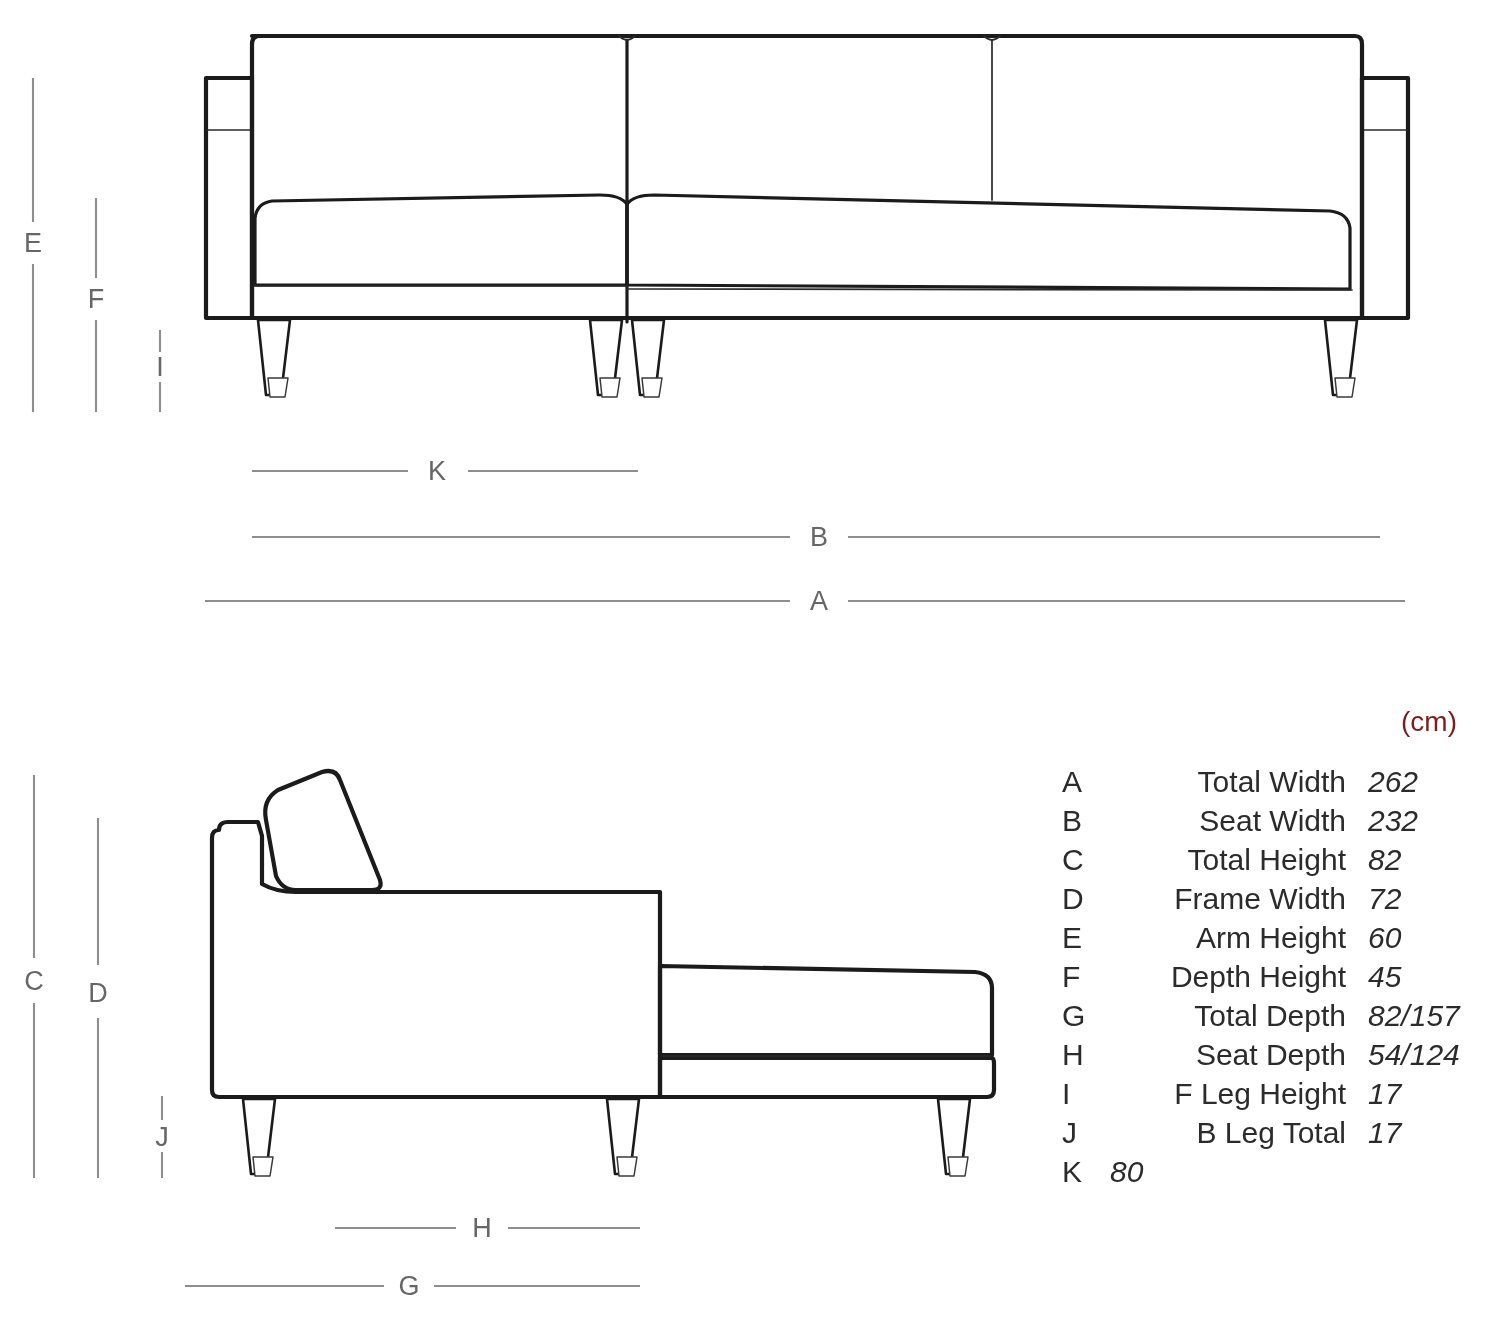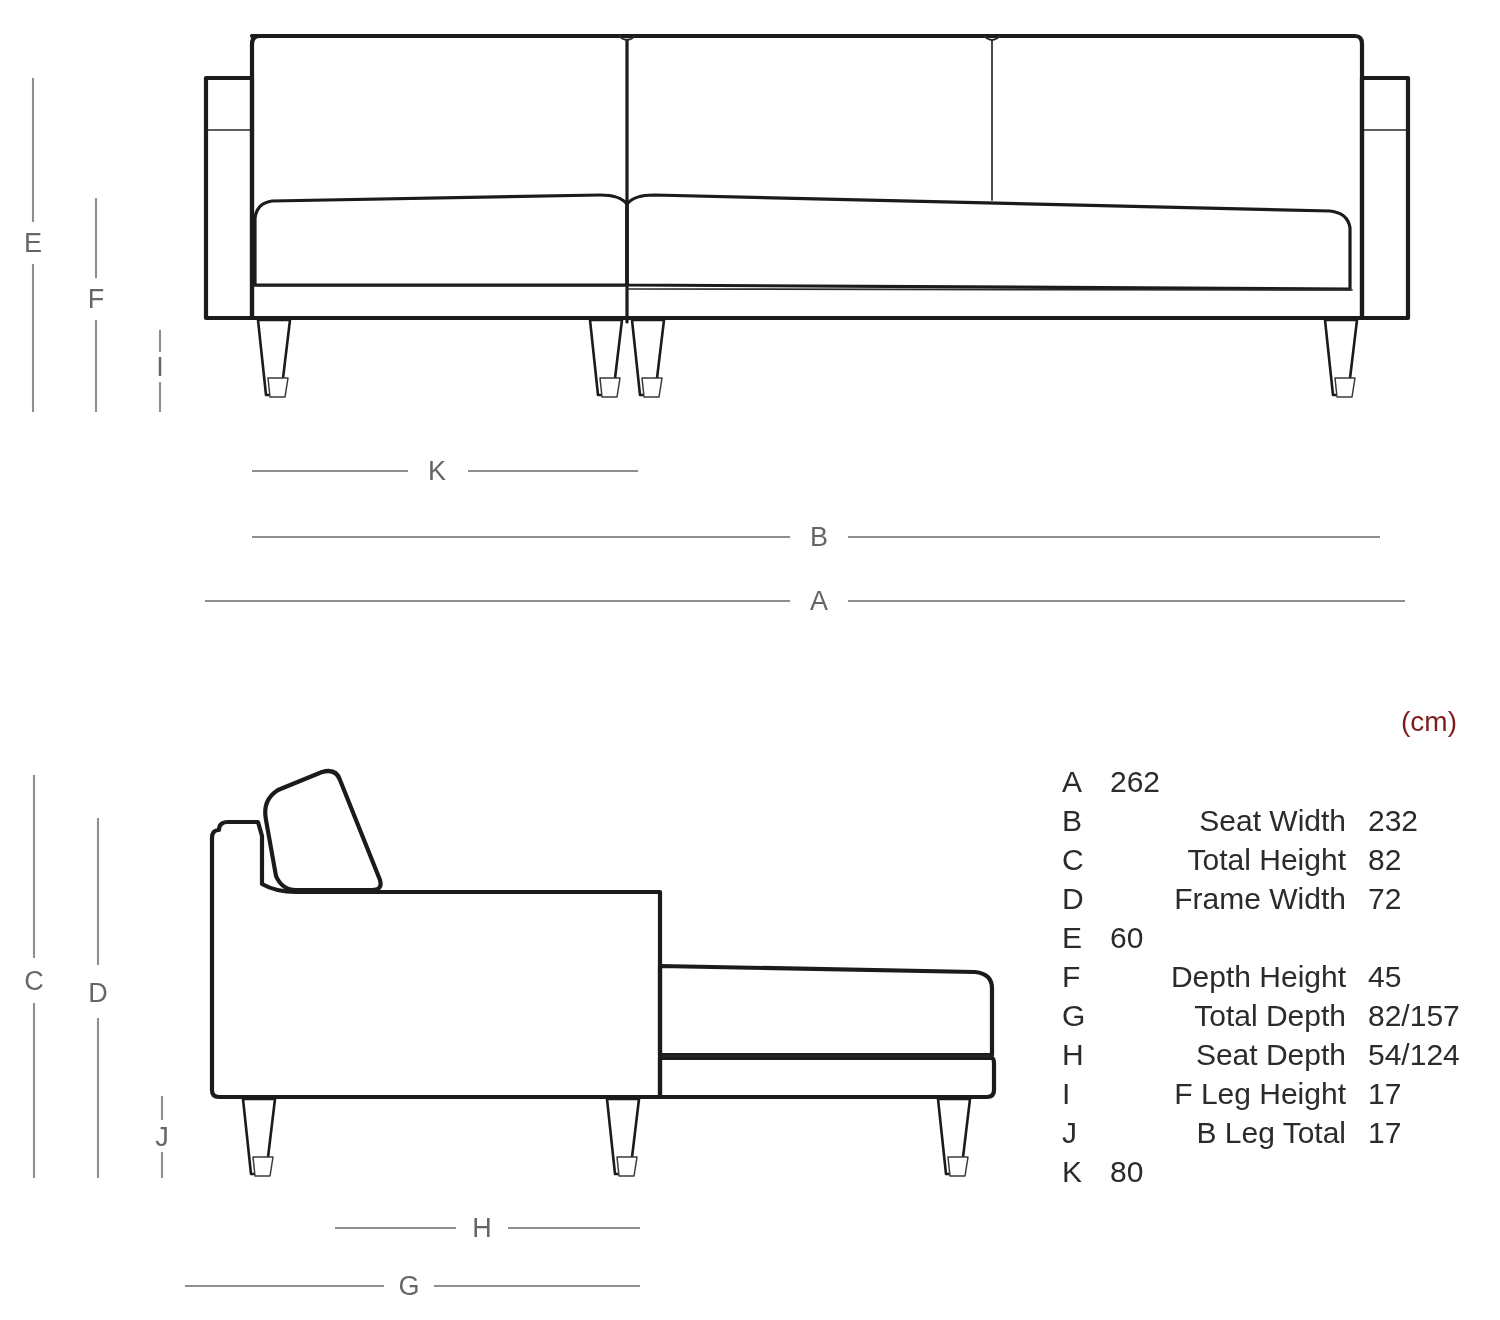--- a/index.html
+++ b/index.html
@@ -122,20 +122,21 @@
     font-size: 30px;
     color: #2b2b2b;
     text-align: right;
   }
   .lg-value {
     flex: 1 1 auto;
     font-size: 30px;
     color: #2b2b2b;
     text-align: left;
     padding-left: 22px;
+    font-style: italic;
   }
 </style>
 </head>
 <body>
 
 <div id="stage">
 
   <svg id="drawing" viewBox="0 0 1500 1320" xmlns="http://www.w3.org/2000/svg">
 
     <g>
@@ -296,39 +297,41 @@
   <div class="dimlabel" style="left:162px; top:1137px;">J</div>
 
   <div class="dimlabel" style="left:482px; top:1228px;">H</div>
   <div class="dimlabel" style="left:409px; top:1286px;">G</div>
 
   <div id="legend">
     <div id="unit-label">(cm)</div>
     <div id="legend-rows">
         <div class="legend-row">
           <div class="lg-key">A</div>
+          <div class="lg-name">Total Width</div>
           <div class="lg-value">262</div>
         </div>
         <div class="legend-row">
           <div class="lg-key">B</div>
           <div class="lg-name">Seat Width</div>
           <div class="lg-value">232</div>
         </div>
         <div class="legend-row">
           <div class="lg-key">C</div>
           <div class="lg-name">Total Height</div>
           <div class="lg-value">82</div>
         </div>
         <div class="legend-row">
           <div class="lg-key">D</div>
           <div class="lg-name">Frame Width</div>
           <div class="lg-value">72</div>
         </div>
         <div class="legend-row">
           <div class="lg-key">E</div>
+          <div class="lg-name">Arm Height</div>
           <div class="lg-value">60</div>
         </div>
         <div class="legend-row">
           <div class="lg-key">F</div>
           <div class="lg-name">Depth Height</div>
           <div class="lg-value">45</div>
         </div>
         <div class="legend-row">
           <div class="lg-key">G</div>
           <div class="lg-name">Total Depth</div>

